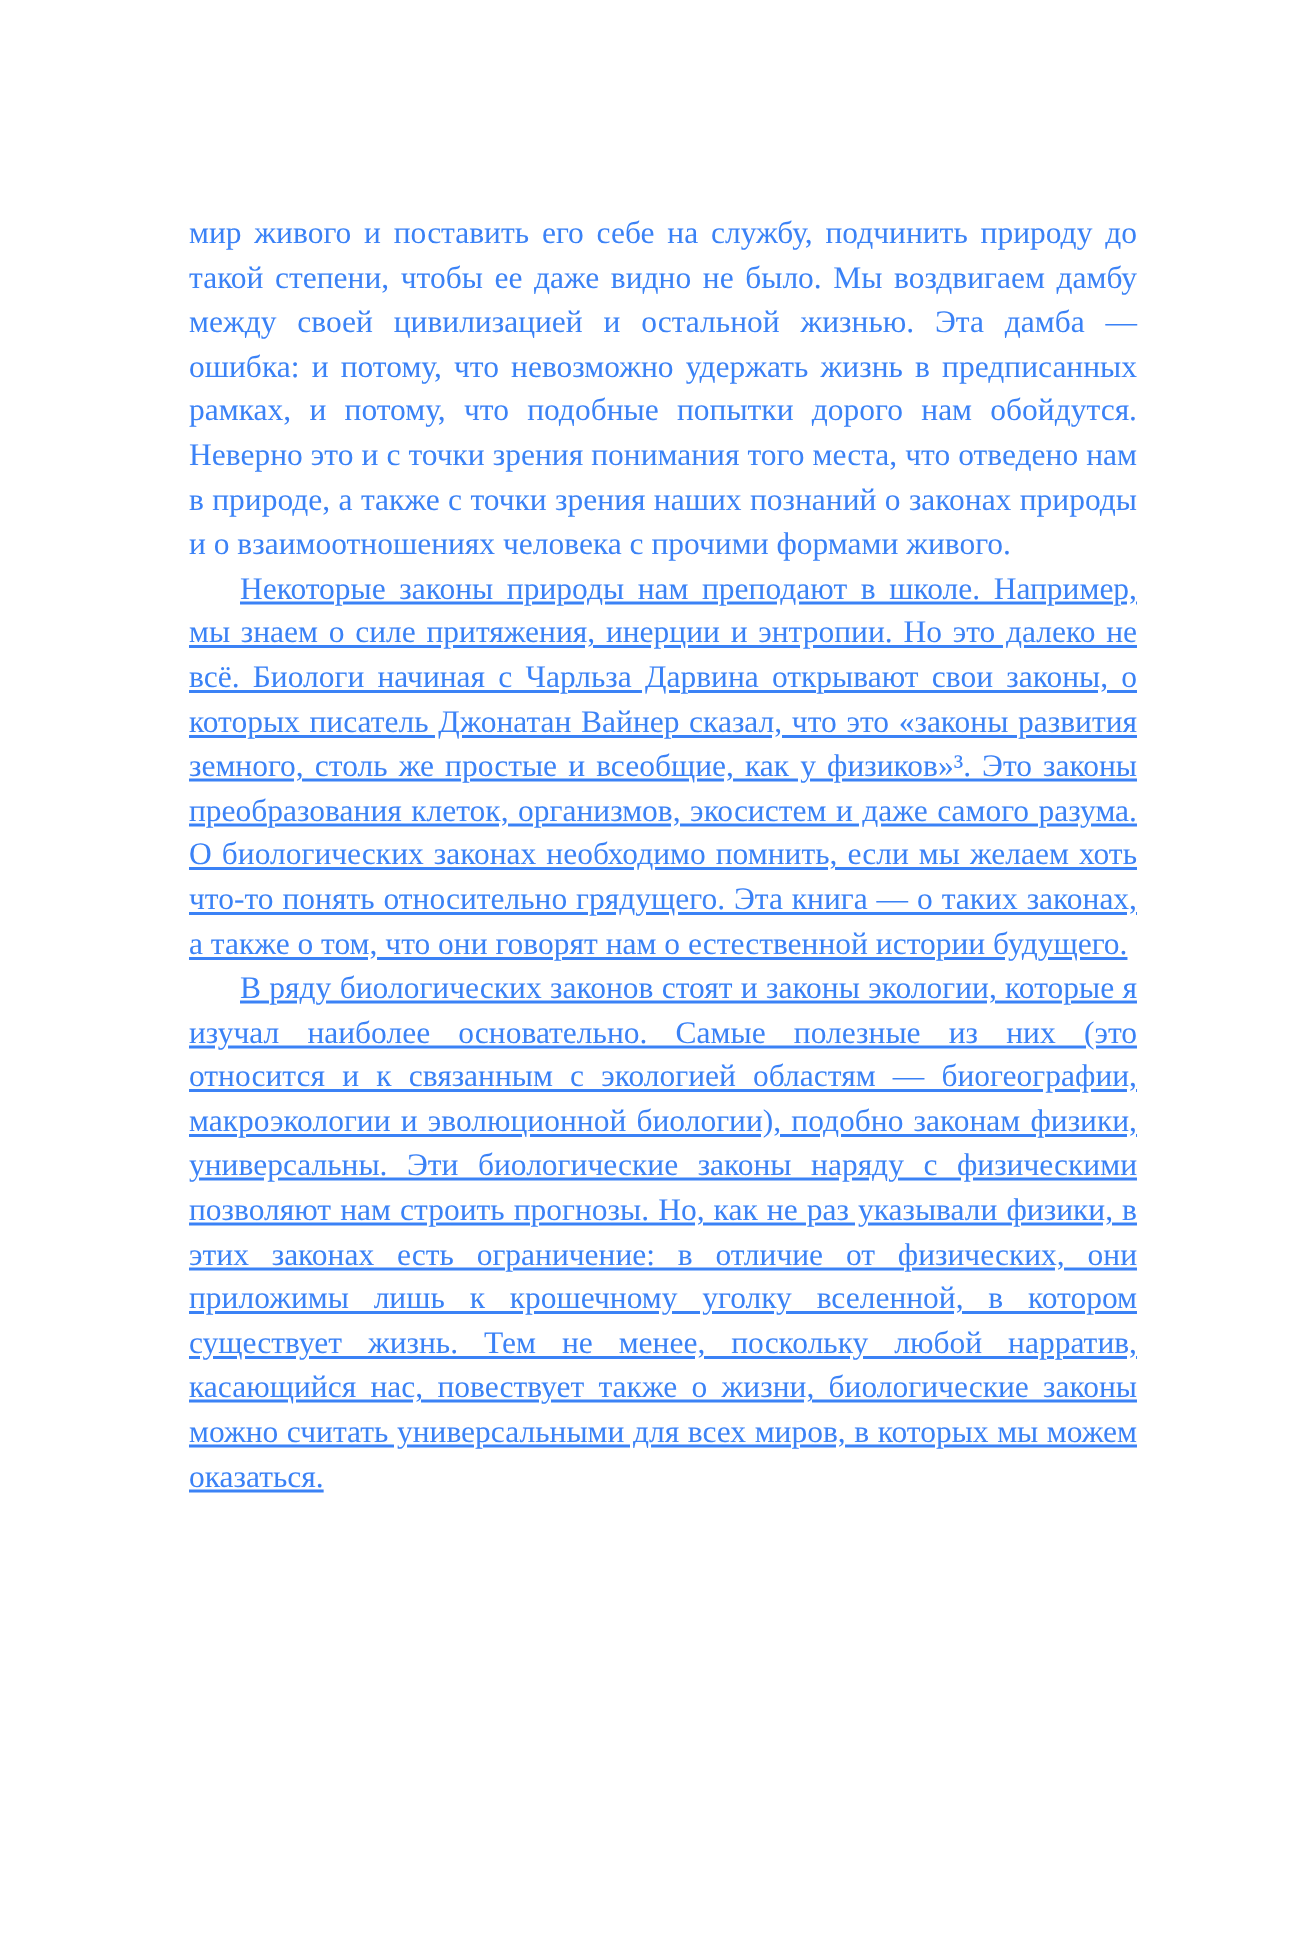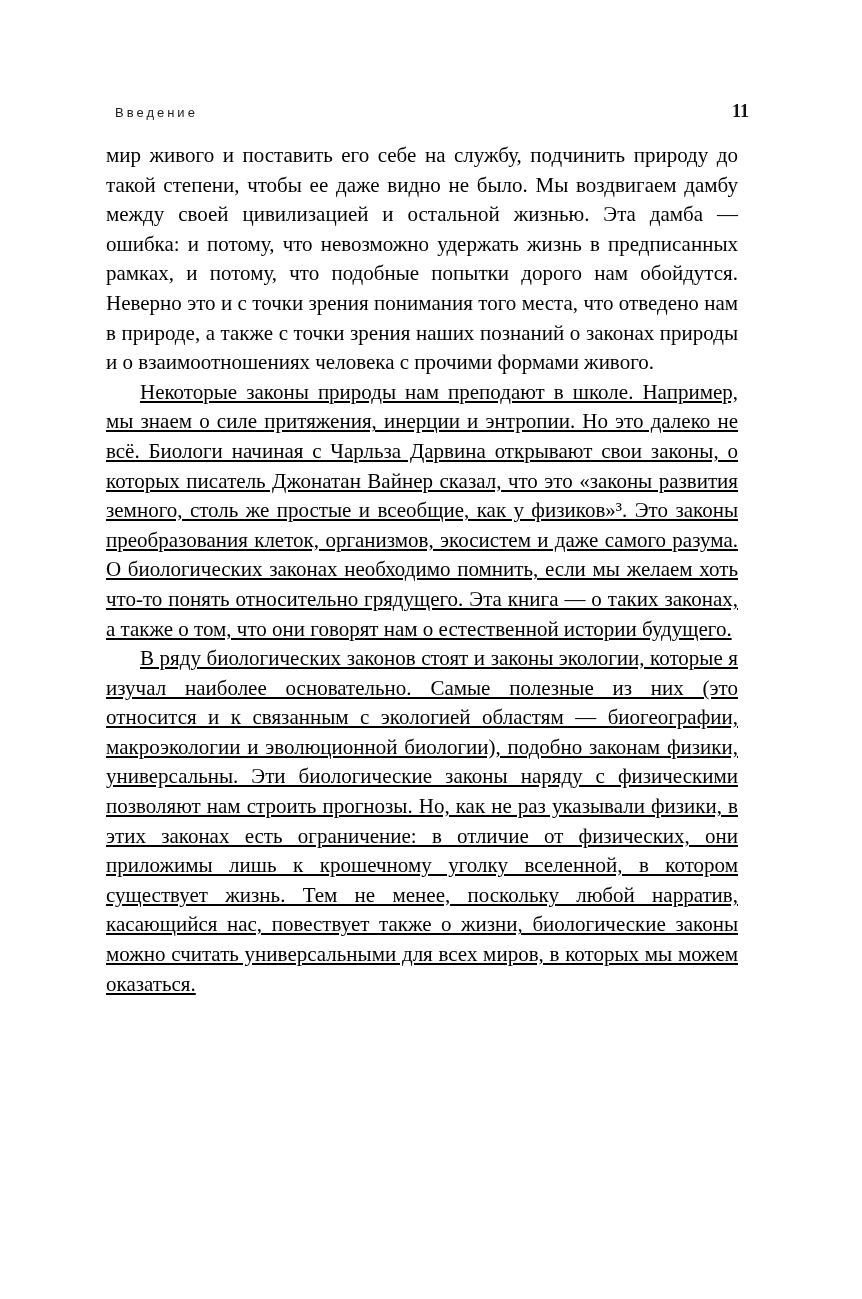--- a/index.html
+++ b/index.html
@@ -35,45 +35,41 @@
   }
   .page-number {
     font-family: "Liberation Serif", serif;
     font-size: 18px;
     font-weight: 700;
     color: #111111;
   }
   .page-body {
     position: absolute;
     top: 141px;
-    left: 106px;
+    left: 126px;
     width: 632px;
     font-family: "Liberation Serif", "DejaVu Serif", serif;
     font-size: 21px;
     line-height: 29.6px;
-    color: #000000;
+    color: #3b82f6;
     text-align: justify;
     text-justify: inter-word;
   }
   .para {
     margin: 0;
     padding: 0;
   }
   .para.indented {
     text-indent: 34px;
     text-decoration: underline;
   }
 </style>
 </head>
 <body>
 
 <div class="page">
-  <div class="page-header">
-    <span class="running-head">Введение</span>
-    <span class="page-number">11</span>
-  </div>
 
   <div class="page-body">
     <p class="para">мир живого и поставить его себе на службу, подчинить природу до такой степени, чтобы ее даже видно не было. Мы воздвигаем дамбу между своей цивилизацией и остальной жизнью. Эта дамба — ошибка: и потому, что невозможно удержать жизнь в предписанных рамках, и потому, что подобные попытки дорого нам обойдутся. Неверно это и с точки зрения понимания того места, что отведено нам в природе, а также с точки зрения наших познаний о законах природы и о взаимоотношениях человека с прочими формами живого.</p>
     <p class="para indented">Некоторые законы природы нам преподают в школе. Например, мы знаем о силе притяжения, инерции и энтропии. Но это далеко не всё. Биологи начиная с Чарльза Дарвина открывают свои законы, о которых писатель Джонатан Вайнер сказал, что это «законы развития земного, столь же простые и всеобщие, как у физиков»³. Это законы преобразования клеток, организмов, экосистем и даже самого разума. О биологических законах необходимо помнить, если мы желаем хоть что-то понять относительно грядущего. Эта книга — о таких законах, а также о том, что они говорят нам о естественной истории будущего.</p>
     <p class="para indented">В ряду биологических законов стоят и законы экологии, которые я изучал наиболее основательно. Самые полезные из них (это относится и к связанным с экологией областям — биогеографии, макроэкологии и эволюционной биологии), подобно законам физики, универсальны. Эти биологические законы наряду с физическими позволяют нам строить прогнозы. Но, как не раз указывали физики, в этих законах есть ограничение: в отличие от физических, они приложимы лишь к крошечному уголку вселенной, в котором существует жизнь. Тем не менее, поскольку любой нарратив, касающийся нас, повествует также о жизни, биологические законы можно считать универсальными для всех миров, в которых мы можем оказаться.</p>
   </div>
 </div>
 
 </body></html>

